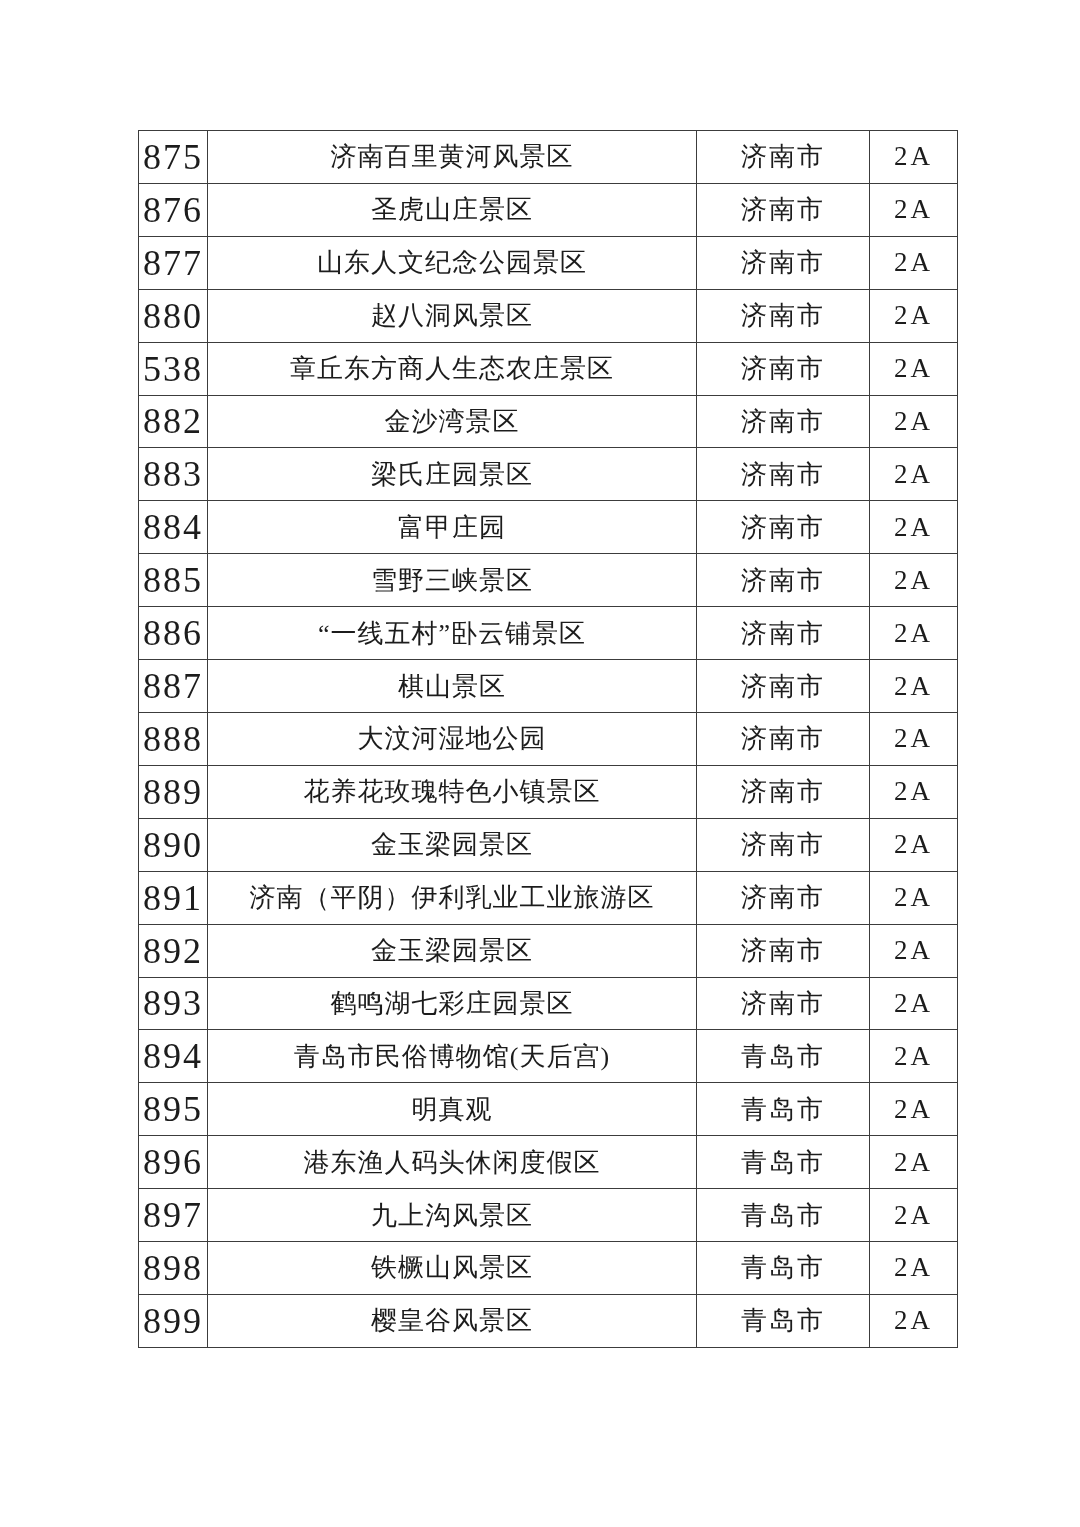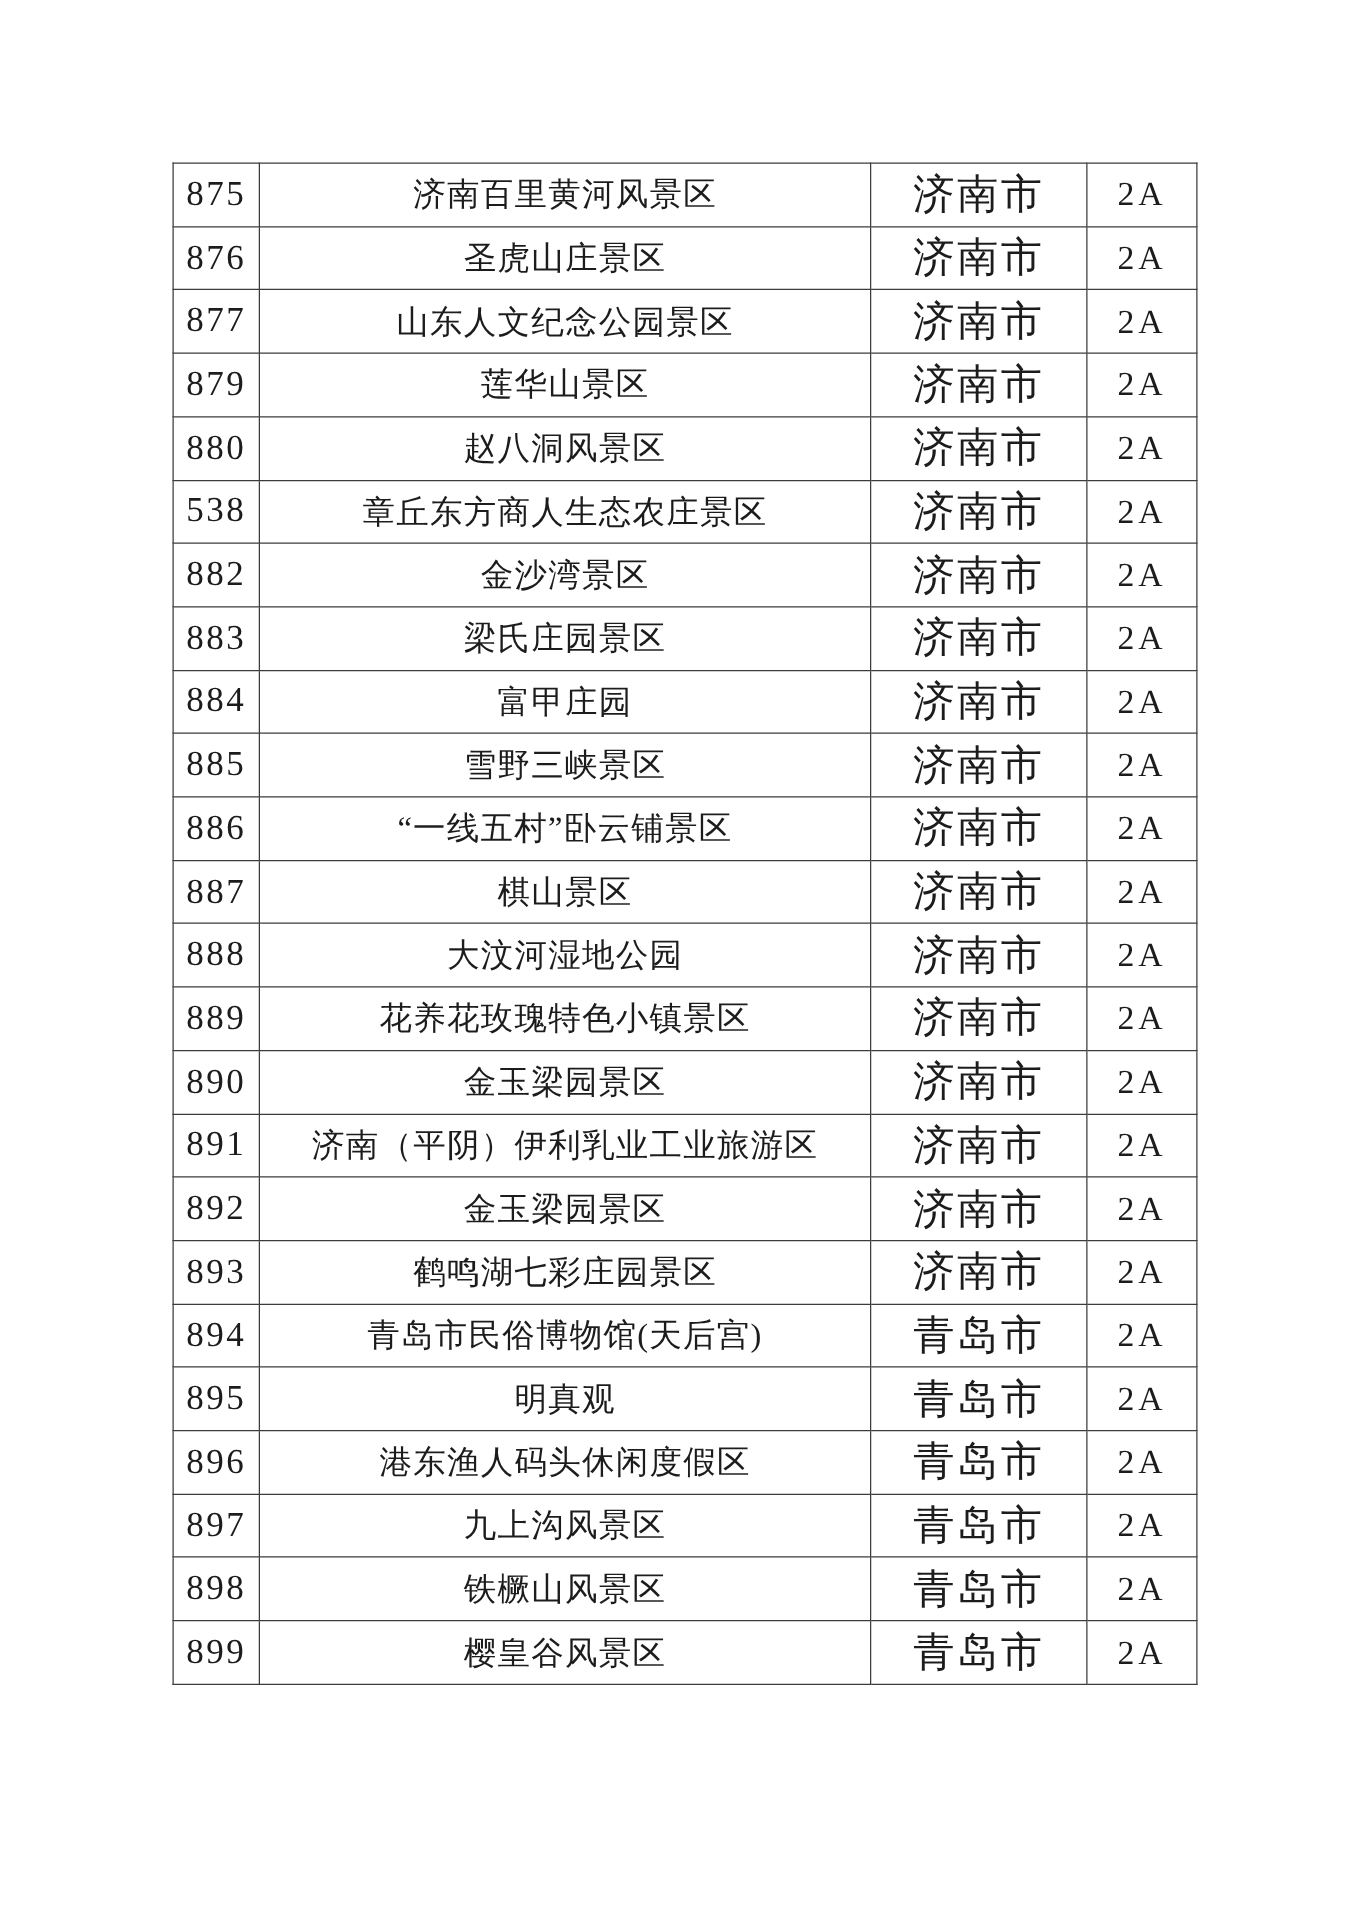--- a/index.html
+++ b/index.html
@@ -27,30 +27,30 @@
   }
   table.scenic-table td {
     border: 1.5px solid #3c3c3c;
     text-align: center;
     vertical-align: middle;
     padding: 0 4px;
     overflow: hidden;
     white-space: nowrap;
   }
   td.col-index {
-    font-size: 28px;
+    font-size: 36px;
     letter-spacing: 2px;
   }
   td.col-name {
     font-size: 26px;
     letter-spacing: 1px;
     margin-top: 27px;
   }
   td.col-city {
-    font-size: 33px;
+    font-size: 26px;
     letter-spacing: 2px;
   }
   td.col-grade {
     font-size: 27px;
     letter-spacing: 3px;
   }
 </style>
 </head>
 <body>
 
@@ -75,26 +75,20 @@
           <td class="col-city">济南市</td>
           <td class="col-grade">2A</td>
         </tr>
         <tr>
           <td class="col-index">877</td>
           <td class="col-name">山东人文纪念公园景区</td>
           <td class="col-city">济南市</td>
           <td class="col-grade">2A</td>
         </tr>
         <tr>
-          <td class="col-index">879</td>
-          <td class="col-name">莲华山景区</td>
-          <td class="col-city">济南市</td>
-          <td class="col-grade">2A</td>
-        </tr>
-        <tr>
           <td class="col-index">880</td>
           <td class="col-name">赵八洞风景区</td>
           <td class="col-city">济南市</td>
           <td class="col-grade">2A</td>
         </tr>
         <tr>
           <td class="col-index">538</td>
           <td class="col-name">章丘东方商人生态农庄景区</td>
           <td class="col-city">济南市</td>
           <td class="col-grade">2A</td>

